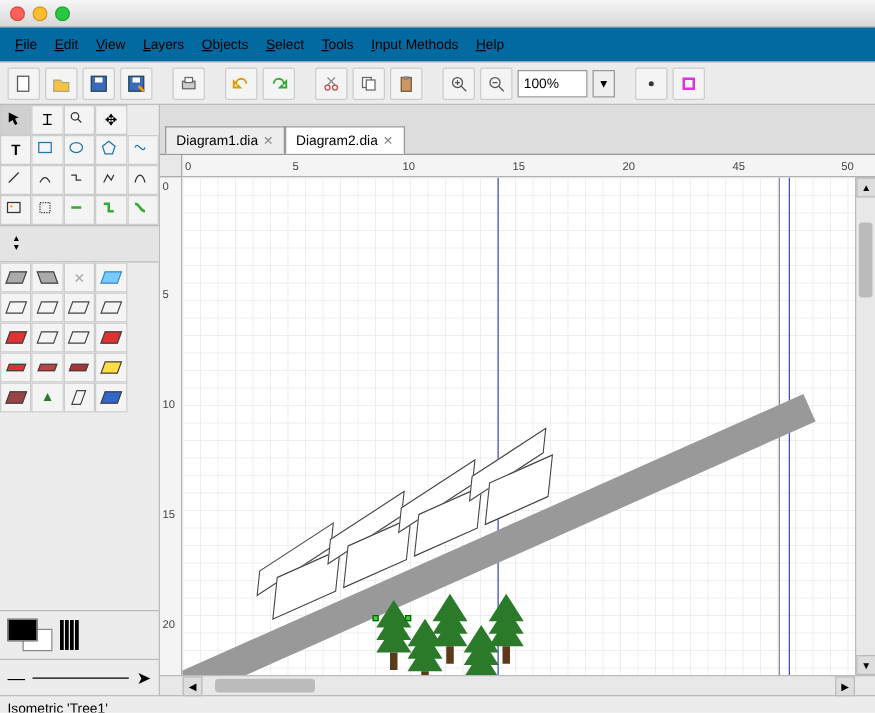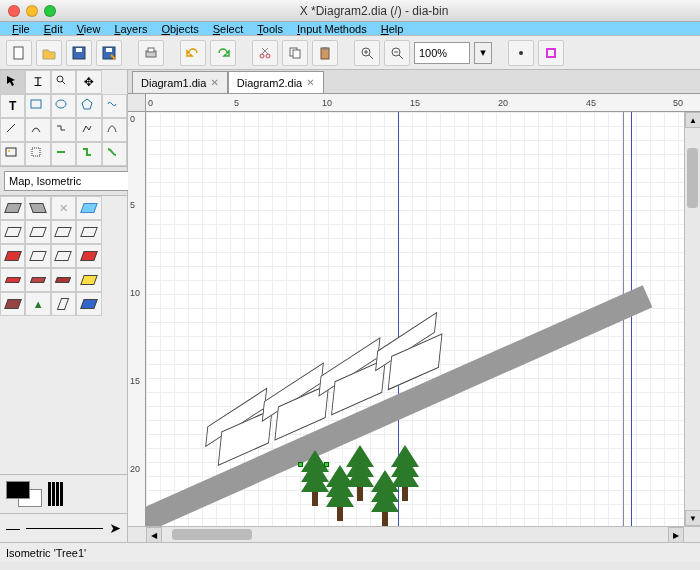--- a/index.html
+++ b/index.html
@@ -2,21 +2,21 @@
 <html><head>
 <meta charset="utf-8">
 <style>
   * { box-sizing: border-box; margin: 0; padding: 0; }
   body { font-family: "Lucida Grande", Arial, sans-serif; font-size: 11px; background: #e8e8e8; width: 700px; height: 570px; overflow: hidden; }
   .titlebar { height: 22px; background: linear-gradient(#f6f6f6,#d8d8d8); border-bottom: 1px solid #aaa; display: flex; align-items: center; padding: 0 8px; }
   .win-btns { display: flex; gap: 6px; }
   .win-btn { width: 12px; height: 12px; border-radius: 50%; border: 1px solid rgba(0,0,0,.2); }
   .wb-close { background: #ff5f57; } .wb-min { background: #ffbd2e; } .wb-max { background: #28c940; }
   .title-text { flex: 1; text-align: center; font-size: 12px; color: #333; }
-  .menubar { height: 14px; background: #7dd3fc; border-bottom: 1px solid #bbb; display: flex; align-items: center; padding: 0 6px; gap: 2px; }
+  .menubar { height: 28px; background: #0369a1; border-bottom: 1px solid #bbb; display: flex; align-items: center; padding: 0 6px; gap: 2px; }
   .menu-item { padding: 2px 6px; cursor: default; }
   .menu-item span.u { text-decoration: underline; }
   .toolbar { height: 34px; background: #ececec; border-bottom: 1px solid #bbb; display: flex; align-items: center; padding: 0 6px; gap: 4px; }
   .tb-btn { width: 26px; height: 26px; background: #f4f4f4; border: 1px solid #ccc; border-radius: 2px; display: flex; align-items: center; justify-content: center; }
   .tb-sep { width: 8px; }
   .zoom-input { width: 56px; height: 22px; border: 1px solid #999; background: #fff; font-size: 11px; padding: 0 4px; }
   .zoom-dd { width: 18px; height: 22px; border: 1px solid #999; background: #f0f0f0; display:flex; align-items:center; justify-content:center;}
   .workarea { display: flex; height: 472px; }
   .toolbox { width: 128px; background: #ececec; border-right: 1px solid #bbb; display: flex; flex-direction: column; }
   .tool-grid { display: grid; grid-template-columns: repeat(5, 1fr); }
@@ -33,21 +33,21 @@
   .shape-blue { background:#36c; }
   .colorrow { margin-top:auto; padding:6px; display:flex; align-items:center; gap:6px; border-top:1px solid #bbb;}
   .swatch-pair { position:relative; width:36px; height:26px; }
   .swatch-fg { position:absolute; top:0; left:0; width:24px; height:18px; background:#000; border:1px solid #888;}
   .swatch-bg { position:absolute; bottom:0; right:0; width:24px; height:18px; background:#fff; border:1px solid #888;}
   .pattern { display:flex; gap:1px; }
   .pattern .bar { width:3px; height:24px; background:#000;}
   .arrowrow { padding:6px; display:flex; align-items:center; gap:6px; border-top:1px solid #bbb;}
   .arline { height:1px; background:#000; flex:1; position:relative;}
   .arhead { font-size:14px; }
-  .tabstrip { height:24px; background:#ddd; border-bottom:1px solid #999; display:flex; align-items:flex-end; padding-left:4px;text-align:right; }
+  .tabstrip { height:40px; background:#ddd; border-bottom:1px solid #999; display:flex; align-items:flex-end; padding-left:4px;text-align:right; }
   .tab { height:22px; background:#ededed; border:1px solid #999; border-bottom:none; padding:3px 8px; display:flex; align-items:center; gap:4px; font-size:11px;}
   .tab.active { background:#fff; }
   .tab .x { color:#888; font-size:10px; }
   .ruler-corner { width:18px; height:18px; background:#e8e8e8; border-right:1px solid #999; border-bottom:1px solid #999;}
   .ruler-h { height:18px; background:#f4f4f4; border-bottom:1px solid #999; display:flex; align-items:center; font-size:9px; color:#444; position:relative; overflow:hidden;}
   .ruler-h span { position:absolute; }
   .ruler-v { width:18px; background:#f4f4f4; border-right:1px solid #999; font-size:9px; color:#444; position:relative; overflow:hidden;}
   .ruler-v span { position:absolute; left:2px; }
   .canvas-wrap { flex:1; display:flex; flex-direction:column; background:#fff;}
   .canvas-body { flex:1; display:flex; }
@@ -73,24 +73,20 @@
 </style>
 </head>
 <body>
 
 <div class="titlebar">
   <div class="win-btns">
     <div class="win-btn wb-close"></div>
     <div class="win-btn wb-min"></div>
     <div class="win-btn wb-max"></div>
   </div>
-  <div class="title-text">
-    <span>X</span>
-    <span>*Diagram2.dia (/) - dia-bin</span>
-  </div>
 </div>
 
 <div class="menubar">
   <div class="menu-item"><span class="u">F</span><span>ile</span></div>
   <div class="menu-item"><span class="u">E</span>dit</div>
   <div class="menu-item"><span class="u">V</span>iew</div>
   <div class="menu-item"><span class="u">L</span>ayers</div>
   <div class="menu-item"><span class="u">O</span>bjects</div>
   <div class="menu-item"><span class="u">S</span>elect</div>
   <div class="menu-item"><span class="u">T</span>ools</div>
@@ -282,21 +278,20 @@
           </svg>
         </div>
       <div class="tool-cell">
           <svg width="12" height="12">
             <path d="M2 3c4 0 4 6 8 6" stroke="#3a3" fill="none" stroke-width="2"></path>
           </svg>
         </div>
     </div>
 
     <div class="sheet-sel">
-      <input value="Map, Isometric" style="">
       <div class="sheet-nav">
           <div>▲</div>
           <div>▼</div>
         </div>
     </div>
 
     <div class="shape-grid">
       <div class="shape-cell">
           <div class="shape-dia" style="background:#aaa"></div>
         </div>

